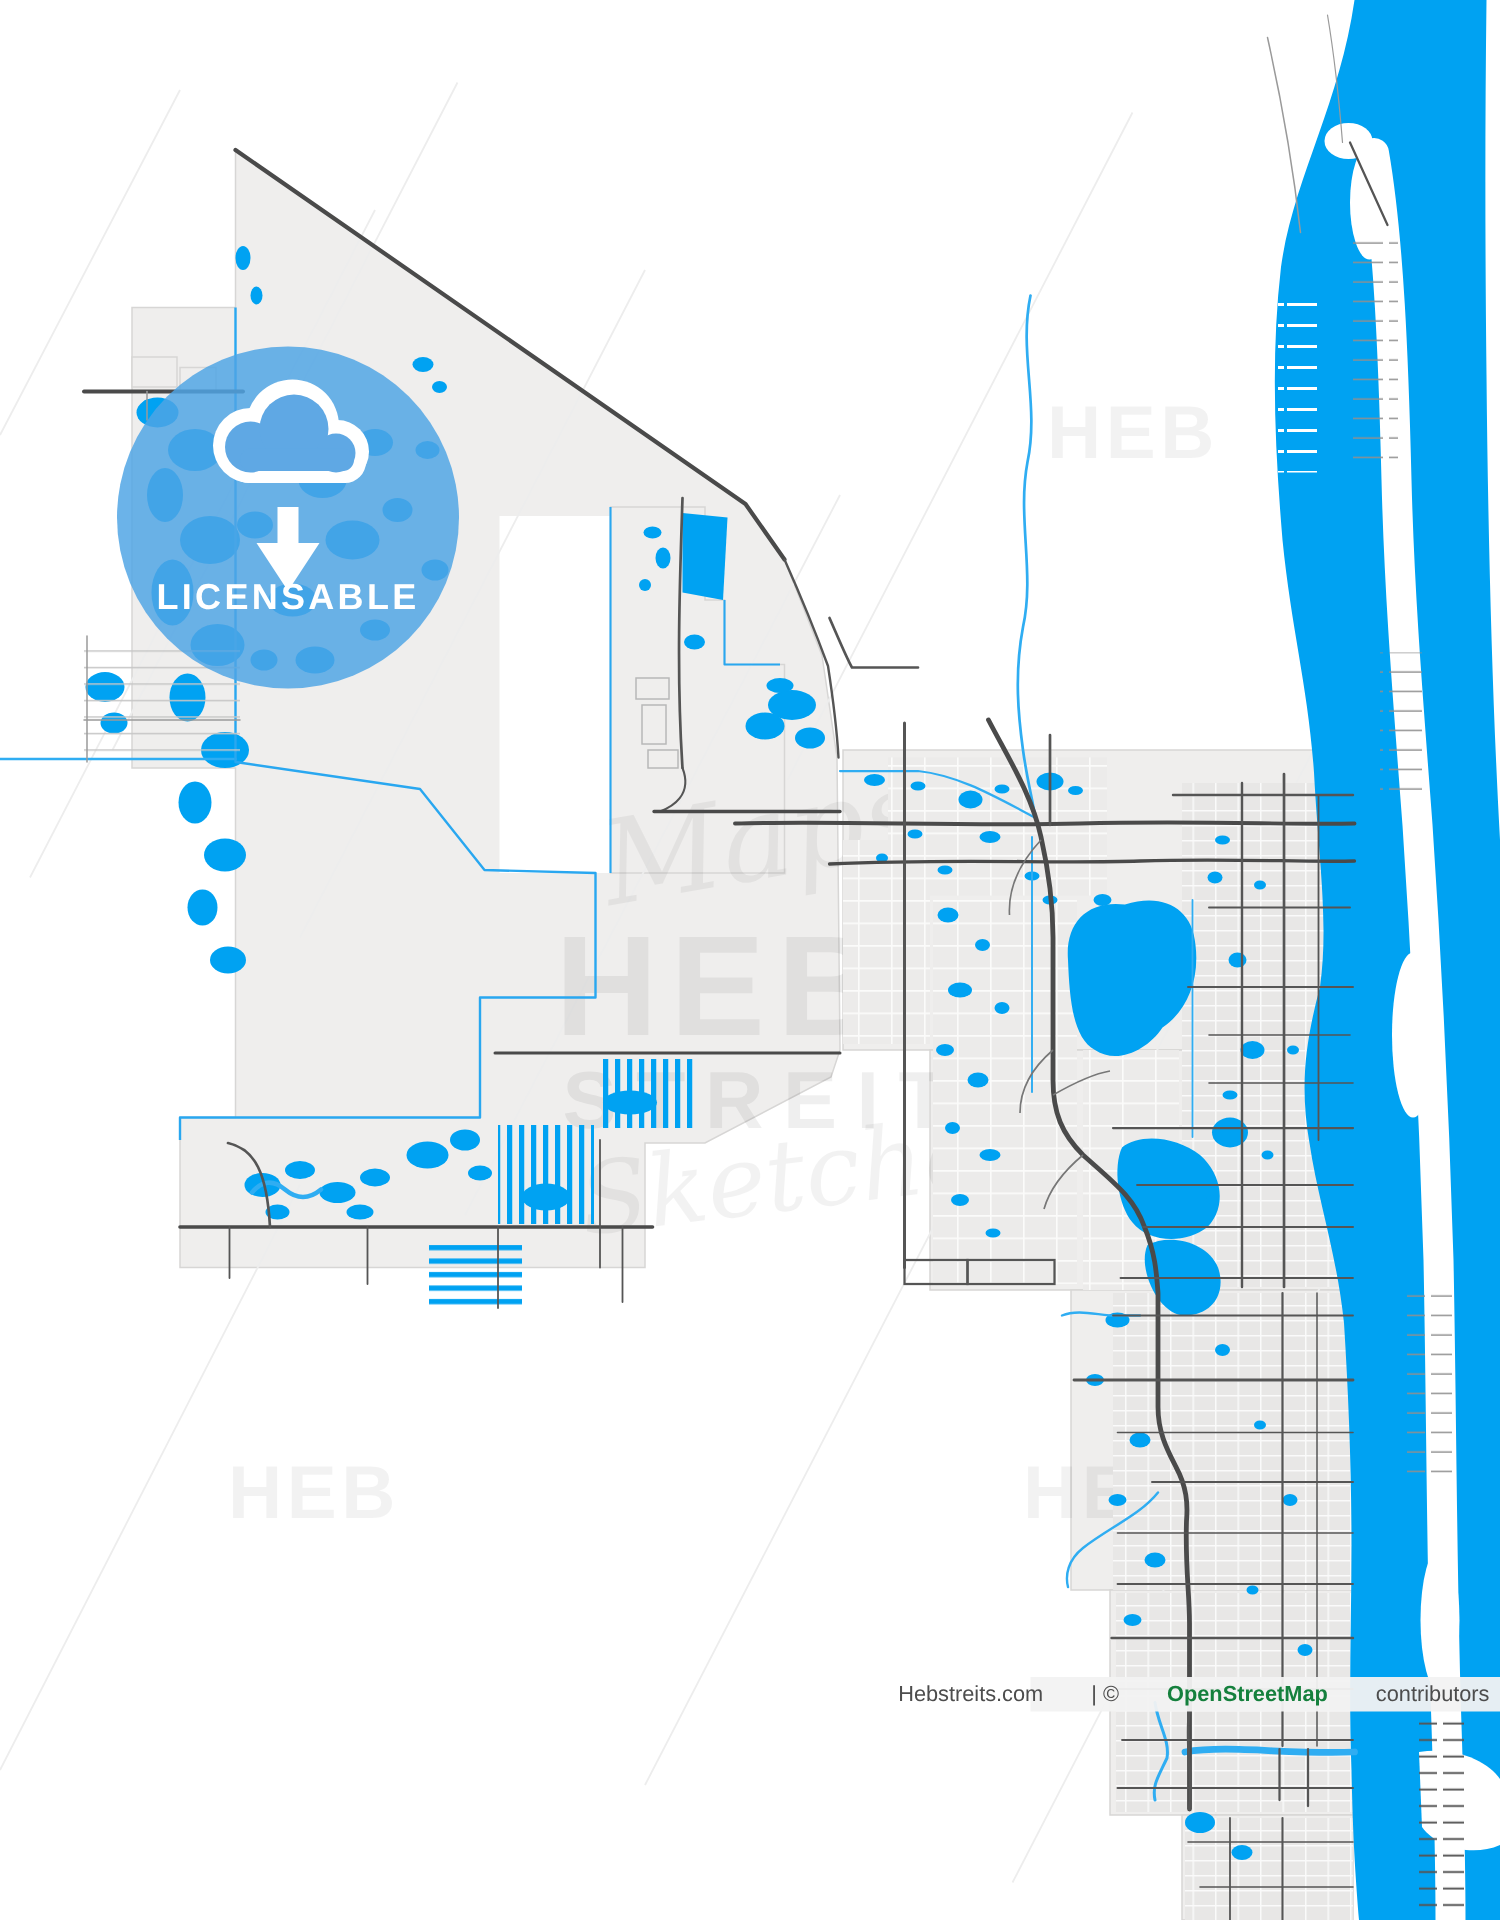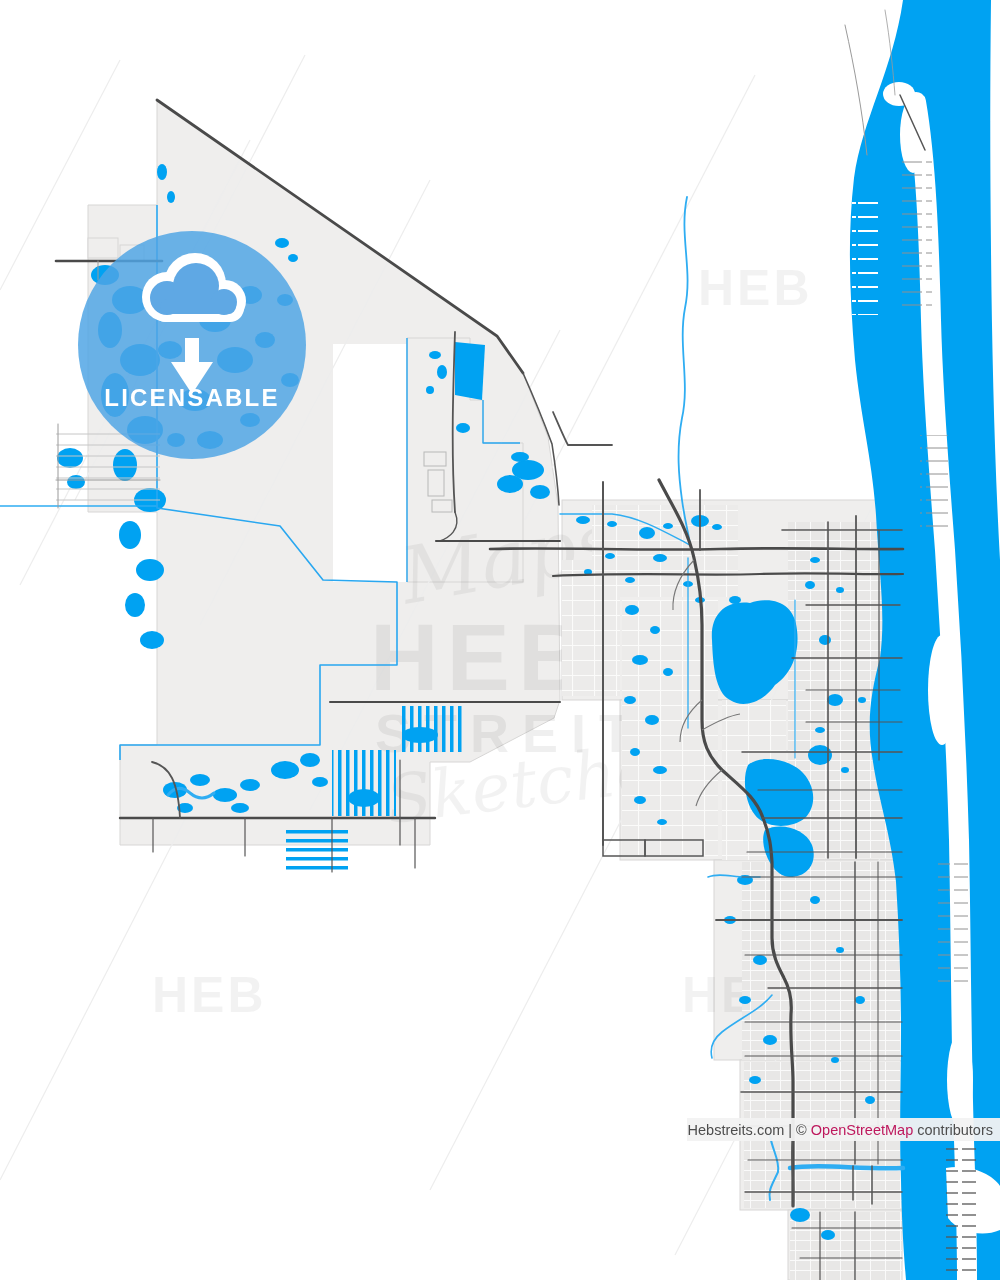--- a/index.html
+++ b/index.html
@@ -1,22 +1,22 @@
 <!DOCTYPE html>
 <html><head>
 <meta charset="utf-8">
 <style>
   html,body{margin:0;padding:0;background:#fff;}
   .canvas{position:relative;width:1000px;height:1280px;overflow:hidden;background:#fff;
           font-family:"Liberation Sans", sans-serif;}
   .canvas svg{position:absolute;left:0;top:0;}
   .attribution{position:absolute;left:687px;top:1118px;width:313px;height:23px;
     background:rgba(242,242,242,.95);display:flex;align-items:center;justify-content:flex-end;
-    box-sizing:border-box;padding-right:7px;font-size:14.5px;color:#4d4d4d;white-space:pre;}
-  .attribution .src{font-weight:normal;color:#be185d;}
+    box-sizing:border-box;padding-right:7px;font-size:14.5px;color:#4d4d4d;white-space:pre;gap:28px;}
+  .attribution .src{font-weight:bold;color:#15803d;}
   .wm-big{font-family:"Liberation Sans",sans-serif;font-weight:bold;fill:rgba(0,0,0,0.062);}
   .wm-script{font-family:"DejaVu Serif",serif;font-style:italic;fill:rgba(0,0,0,0.05);}
   .wm-corner{font-family:"Liberation Sans",sans-serif;font-weight:bold;fill:rgba(0,0,0,0.05);letter-spacing:3px;font-size:50px;}
   .pond{fill:#00A2F2;}
   .rdD{stroke:#4A4A4A;fill:none;stroke-linecap:round;}
   .rdM{stroke:#555;fill:none;stroke-linecap:round;}
   .rdL{stroke:#9a9a9a;fill:none;stroke-linecap:round;}
   .canal{stroke:#2FADF2;fill:none;stroke-linecap:round;}
   .bound{stroke:#29A7F0;fill:none;stroke-linejoin:round;}
   .land{fill:#EFEEED;stroke:#D7D6D5;stroke-width:1;}

